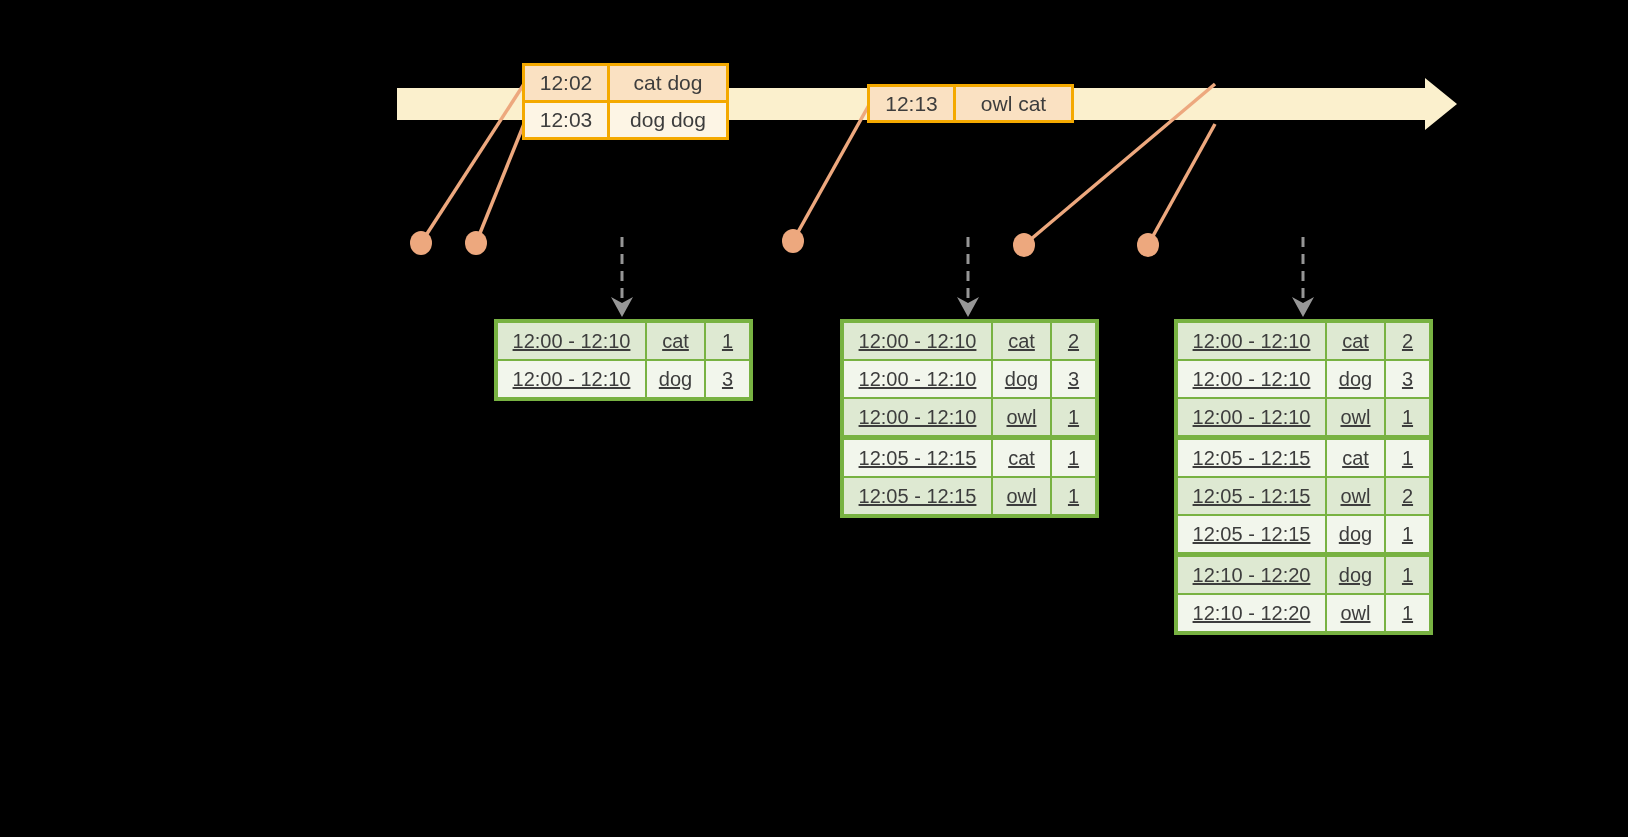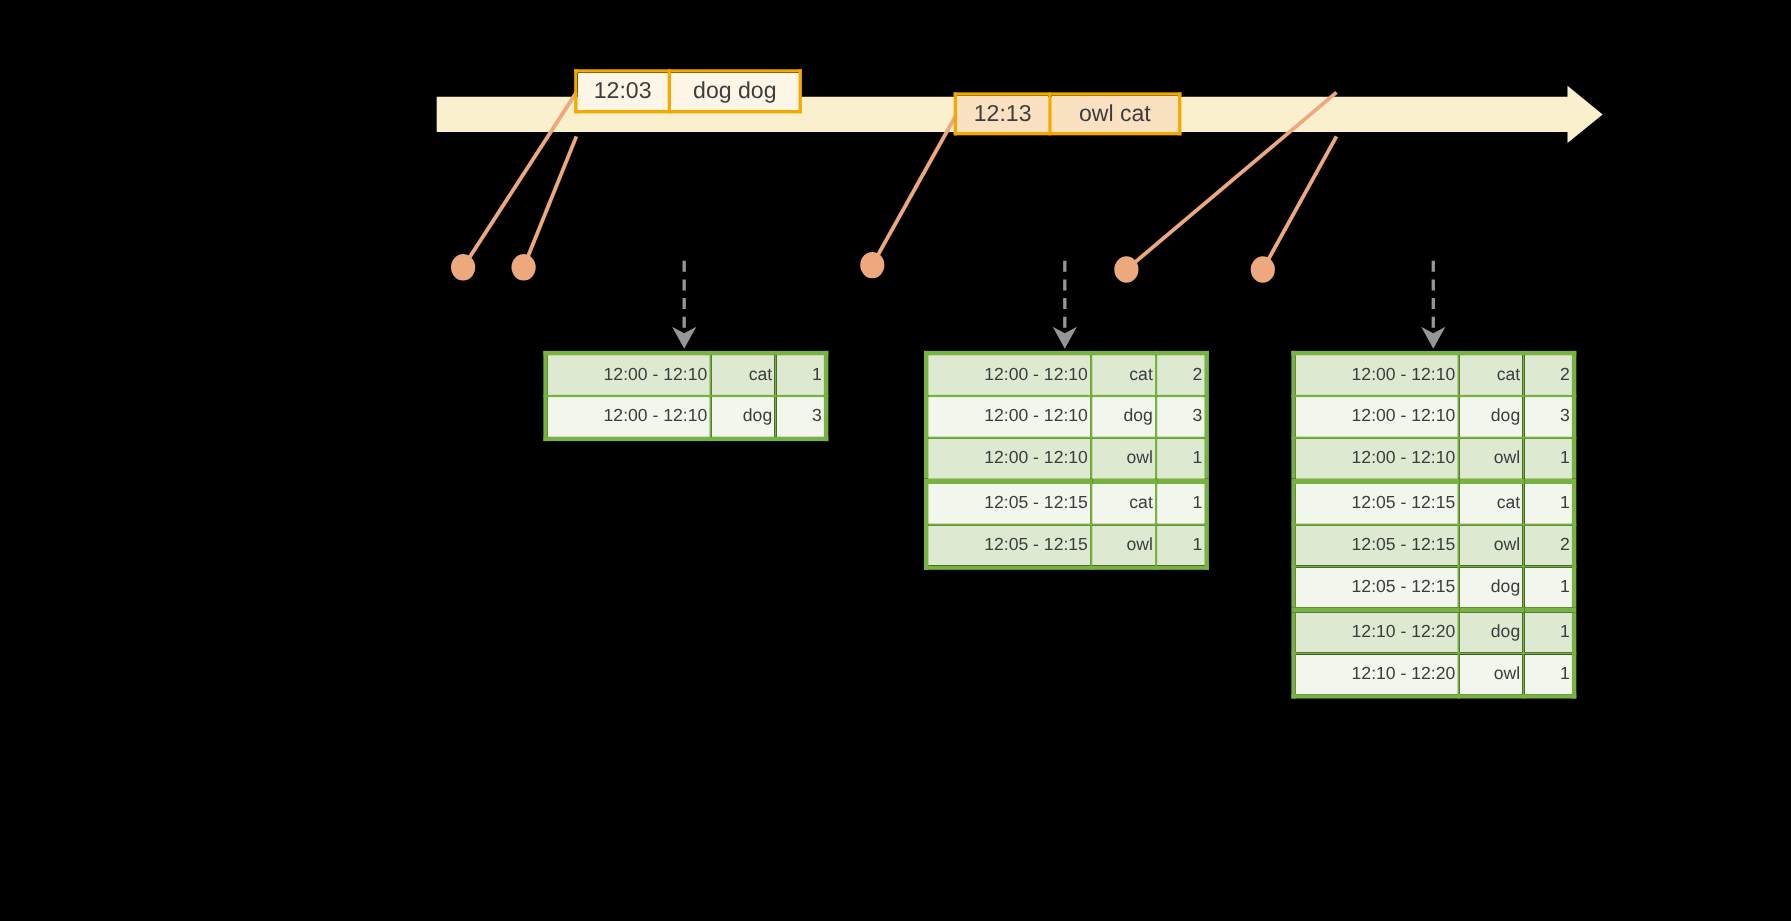--- a/index.html
+++ b/index.html
@@ -31,22 +31,23 @@
   .event-table td{
     border:3px solid var(--event_border);
     height:34px;padding:0 4px;overflow:hidden;white-space:nowrap;
   }
   .event-table tr.e-odd  td{background:var(--event_row_odd);}
   .event-table tr.e-even td{background:var(--event_row_even);margin-top:19px;}
   .event-table.single td{height:33px;}
   
   .result-table{
     position:absolute;border-collapse:collapse;table-layout:fixed;
-    font-size:16px;text-align:right;
+    font-size:20px;text-align:center;
     border:4px solid var(--result_border);
+    text-decoration:underline;
   }
   .result-table td{
     border:2px solid var(--result_border);
     height:36px;padding:0 2px;overflow:hidden;white-space:nowrap;
   }
   .result-table tr.r-odd  td{background:var(--result_row_odd);}
   .result-table tr.r-even td{background:var(--result_row_even);}
   .result-table tr.group-sep td{border-top-width:5px;}
   
   .tl-band{fill:var(--timeline_fill);}
@@ -87,20 +88,24 @@
     <polygon class="dash-head" points="1292,297 1303,303 1314,297 1303,317"></polygon>
   </g>
 </svg>
 
 <table class="event-table" style="left:522px;top:63px;width:204px">
   <colgroup>
       <col style="width:85px">
       <col style="width:119px">
     </colgroup>
   <tbody>
+      <tr class="e-odd">
+    <td>12:02</td>
+    <td>cat dog</td>
+  </tr>
   <tr class="e-even">
     <td>12:03</td>
     <td>dog dog</td>
   </tr>
 </tbody>
   </table>
 
 <table class="event-table single" style="left:867px;top:84px;width:204px">
   <colgroup>
       <col style="width:86px">

